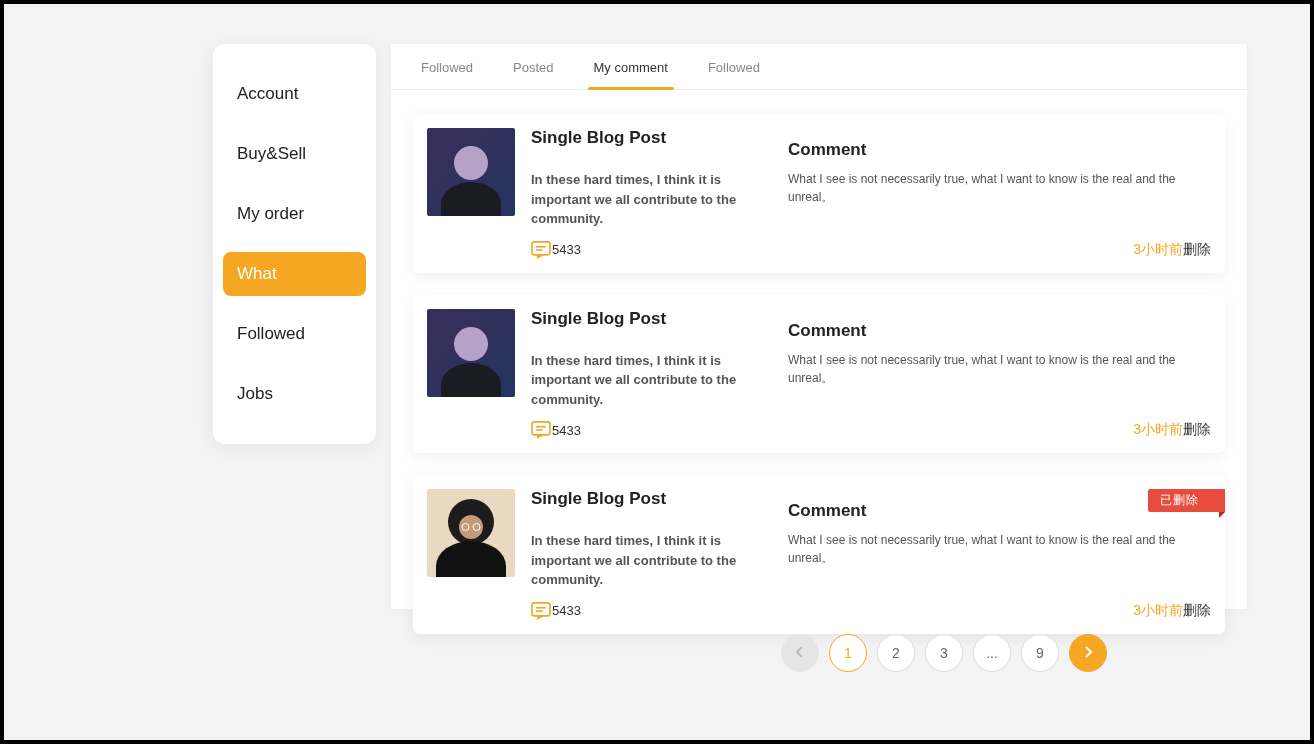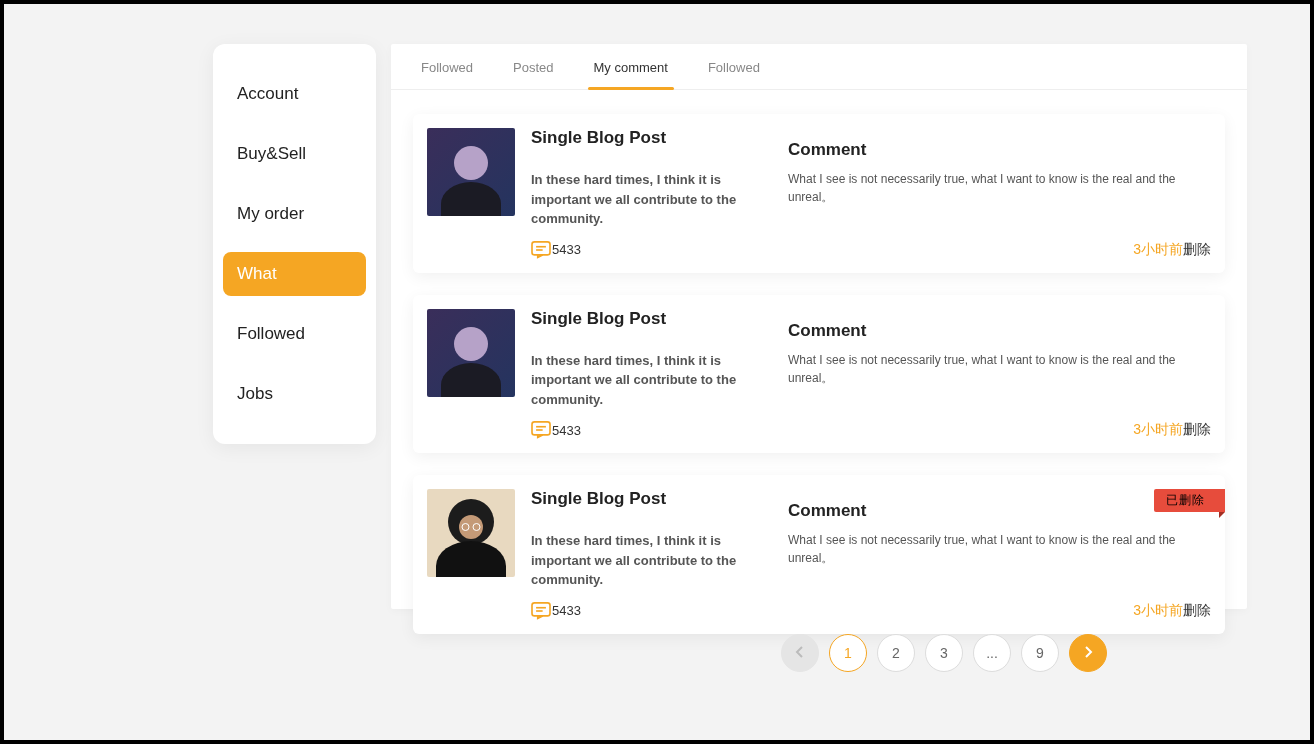--- a/index.html
+++ b/index.html
@@ -243,23 +243,23 @@
     font-size: 14px;
   }
   .time-ago { color: var(--accent-strong); }
   .delete-btn { color: #333; cursor: pointer; }
 
   .deleted-badge {
     position: absolute;
     top: 14px;
     right: 0;
     background: var(--red);
-    color: #000000;
+    color: #ffffff;
     font-size: 12px;
-    padding: 3px 20px 3px 12px;
+    padding: 3px 26px 3px 12px;
     border-radius: 2px 0 0 2px;
     letter-spacing: 1px;
   }
   .deleted-badge::after {
     content:"";
     position:absolute;
     right:0; bottom:-6px;
     border-top:6px solid #a32e22;
     border-right:6px solid transparent;
   }

